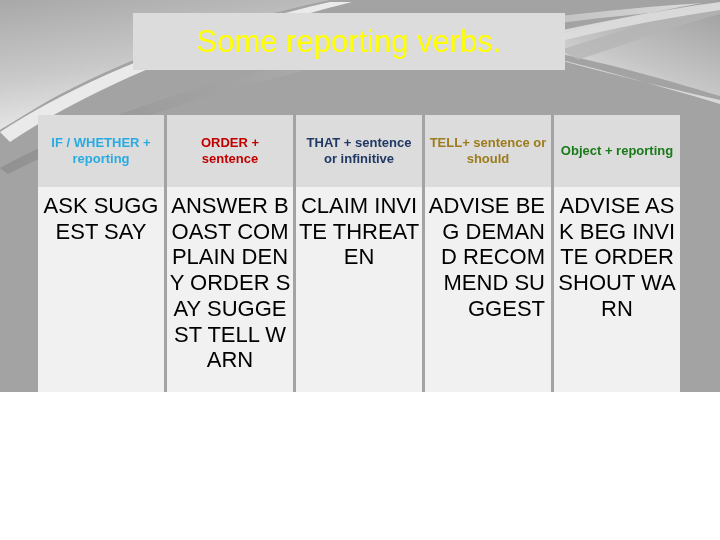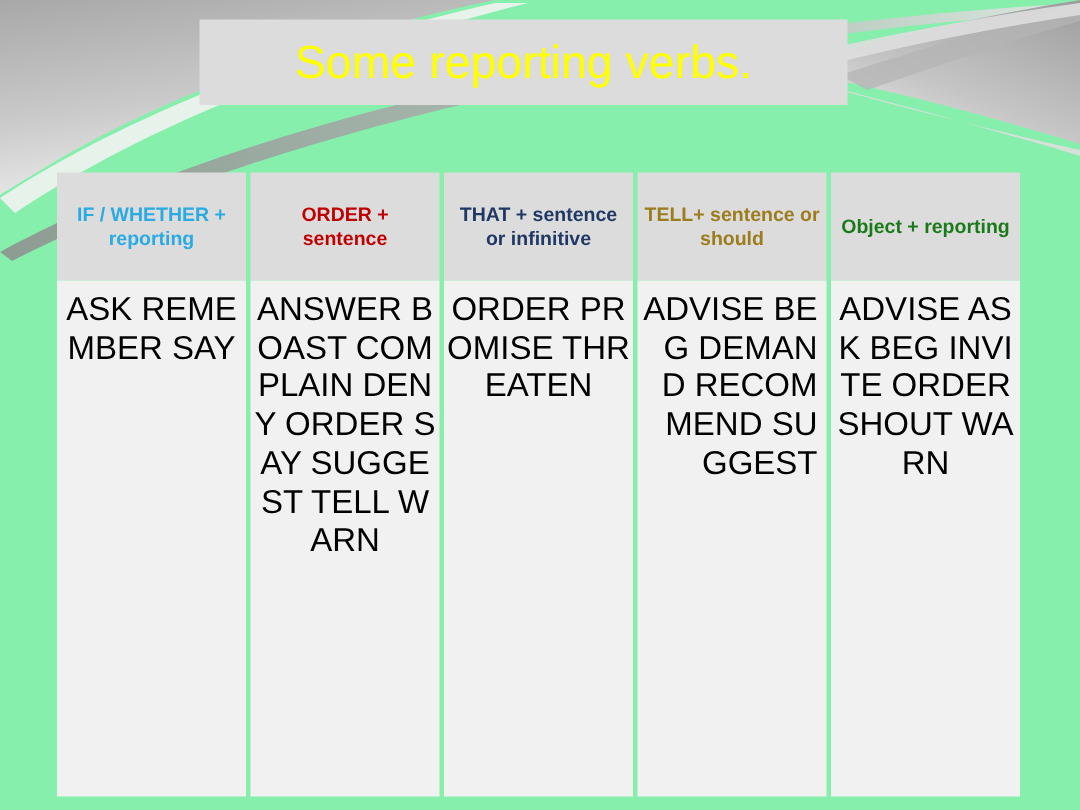--- a/index.html
+++ b/index.html
@@ -10,22 +10,22 @@
     width: 720px;
     height: 540px;
     overflow: hidden;
     background: #ffffff;
     font-family: "Liberation Sans", sans-serif;
   }
 
   #slide {
     position: relative;
     width: 720px;
-    height: 540px;
-    background: #86efac;
+    height: 392px;
+    background: #a3a3a3;
     overflow: hidden;
   }
 
   
   #decor {
     position: absolute;
     left: 0; top: 0;
     width: 720px; height: 540px;
     pointer-events: none;
   }
@@ -141,22 +141,22 @@
       <tr>
         <th style="color: rgb(41, 171, 226);">IF / WHETHER + reporting</th>
         <th style="color: rgb(192, 0, 0);">ORDER + sentence</th>
         <th style="color: rgb(31, 56, 100);">THAT + sentence or infinitive</th>
         <th style="color: rgb(156, 124, 28);">TELL+ sentence or should</th>
         <th style="color: rgb(26, 122, 26);">Object + reporting</th>
       </tr>
     </thead>
     <tbody>
       <tr>
-        <td class="align-center">ASK REMEMBER SAY</td>
+        <td class="align-center">ASK SUGGEST SAY</td>
         <td class="align-center">ANSWER BOAST COMPLAIN DENY ORDER SAY SUGGEST TELL WARN</td>
-        <td class="align-center">ORDER PROMISE THREATEN</td>
+        <td class="align-center">CLAIM INVITE THREATEN</td>
         <td class="align-right">ADVISE BEG DEMAND RECOMMEND SUGGEST</td>
         <td class="align-center">ADVISE ASK BEG INVITE ORDER SHOUT WARN</td>
       </tr>
     </tbody>
   </table>
 
 </div>
 
 </body></html>

